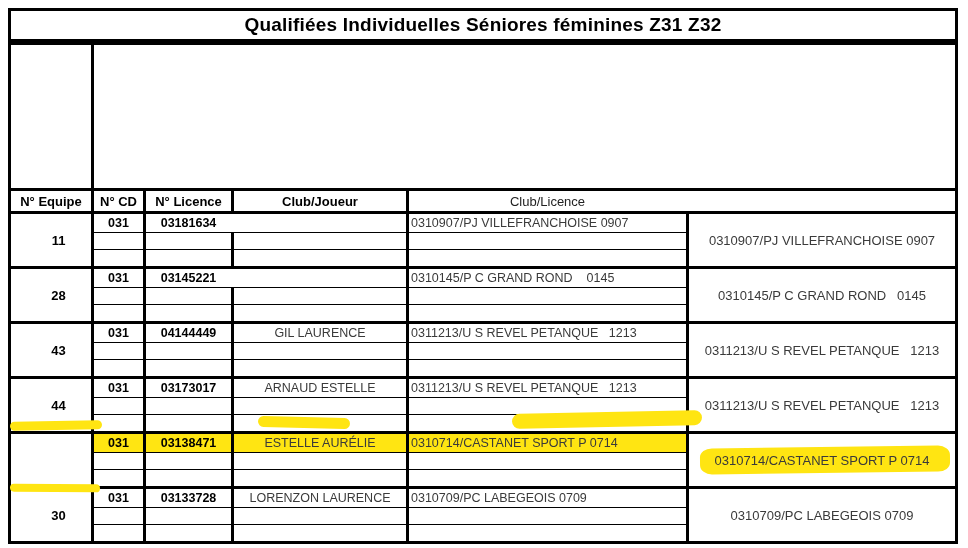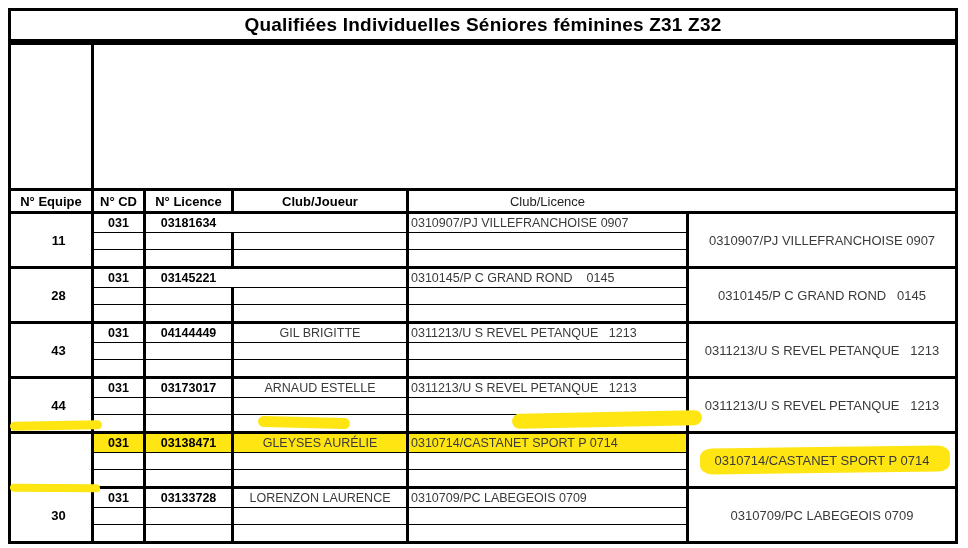--- a/index.html
+++ b/index.html
@@ -173,21 +173,21 @@
       <div class="cell vline c-ce">
         
         <span class="ce-text">0310145/P C GRAND ROND   0145</span>
       </div>
     </div>
 
     <div class="block">
       <div class="cell team-num">43</div>
       <div class="cell vline c-cd hl-r1" style="grid-column:2;grid-row:1">031</div>
       <div class="cell vline c-lic hl-r1" style="grid-column:3;grid-row:1">04144449</div>
-      <div class="cell vline c-nom hl-r1" style="grid-column:4;grid-row:1">GIL BRIGITTE</div>
+      <div class="cell vline c-nom hl-r1" style="grid-column:4;grid-row:1">GIL LAURENCE</div>
       <div class="cell vline c-cj hl-r1" style="grid-column:5;grid-row:1">0311213/U S REVEL PETANQUE   1213</div>
       <div class="cell vline thin" style="grid-column:2;grid-row:2"></div>
       <div class="cell vline thin" style="grid-column:3;grid-row:2"></div>
       <div class="cell vline thin" style="grid-column:4;grid-row:2"></div>
       <div class="cell vline thin" style="grid-column:5;grid-row:2"></div>
       <div class="cell vline thin" style="grid-column:2;grid-row:3"></div>
       <div class="cell vline thin" style="grid-column:3;grid-row:3"></div>
       <div class="cell vline thin" style="grid-column:4;grid-row:3"></div>
       <div class="cell vline thin" style="grid-column:5;grid-row:3"></div>
       <div class="cell vline c-ce">
@@ -212,21 +212,21 @@
       <div class="cell vline thin" style="grid-column:5;grid-row:3"></div>
       <div class="cell vline c-ce">
         
         <span class="ce-text">0311213/U S REVEL PETANQUE   1213</span>
       </div>
     </div>
 
     <div class="block highlighted">
       <div class="cell vline c-cd hl-r1" style="grid-column:2;grid-row:1">031</div>
       <div class="cell vline c-lic hl-r1" style="grid-column:3;grid-row:1">03138471</div>
-      <div class="cell vline c-nom hl-r1" style="grid-column:4;grid-row:1">GLEYSES AURÉLIE</div>
+      <div class="cell vline c-nom hl-r1" style="grid-column:4;grid-row:1">ESTELLE AURÉLIE</div>
       <div class="cell vline c-cj hl-r1" style="grid-column:5;grid-row:1">0310714/CASTANET SPORT P 0714</div>
       <div class="cell vline thin" style="grid-column:2;grid-row:2"></div>
       <div class="cell vline thin" style="grid-column:3;grid-row:2"></div>
       <div class="cell vline thin" style="grid-column:4;grid-row:2"></div>
       <div class="cell vline thin" style="grid-column:5;grid-row:2"></div>
       <div class="cell vline thin" style="grid-column:2;grid-row:3"></div>
       <div class="cell vline thin" style="grid-column:3;grid-row:3"></div>
       <div class="cell vline thin" style="grid-column:4;grid-row:3"></div>
       <div class="cell vline thin" style="grid-column:5;grid-row:3"></div>
       <div class="cell vline c-ce">

